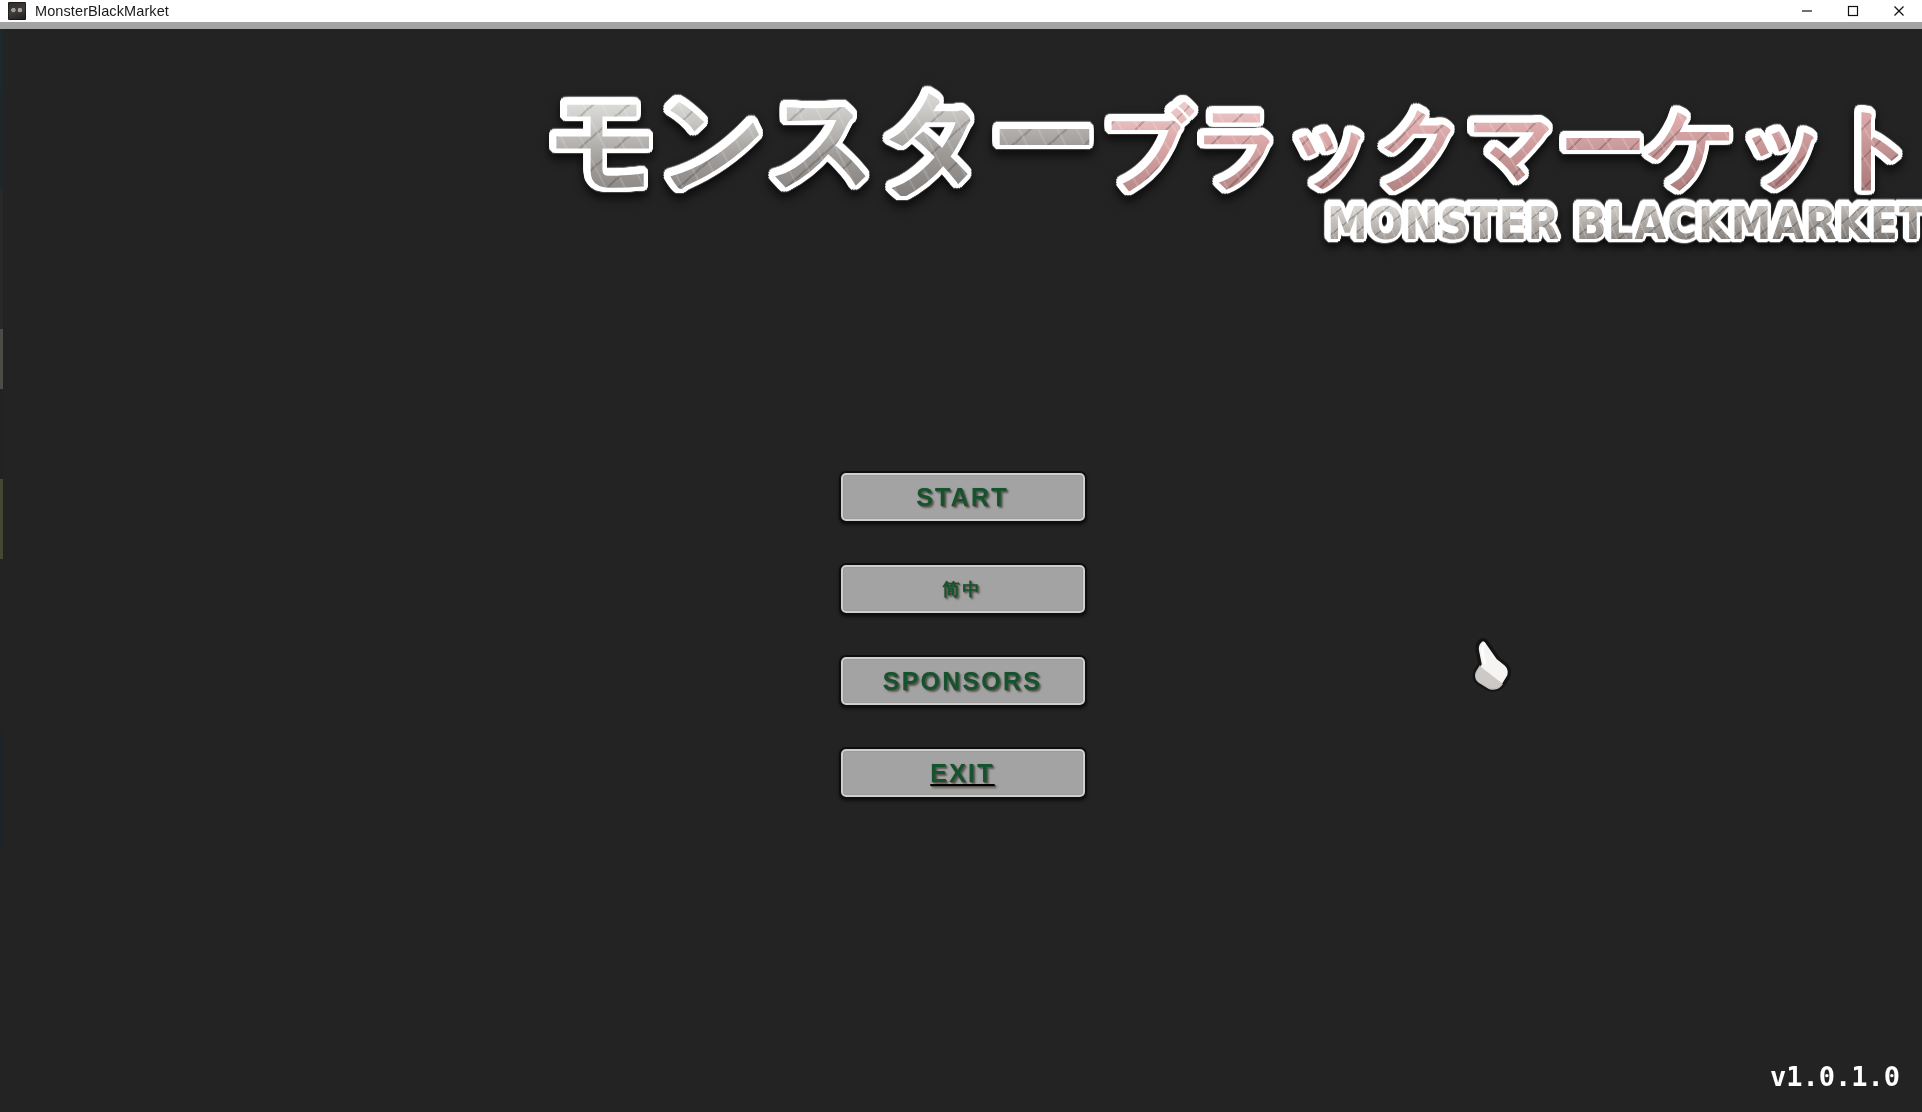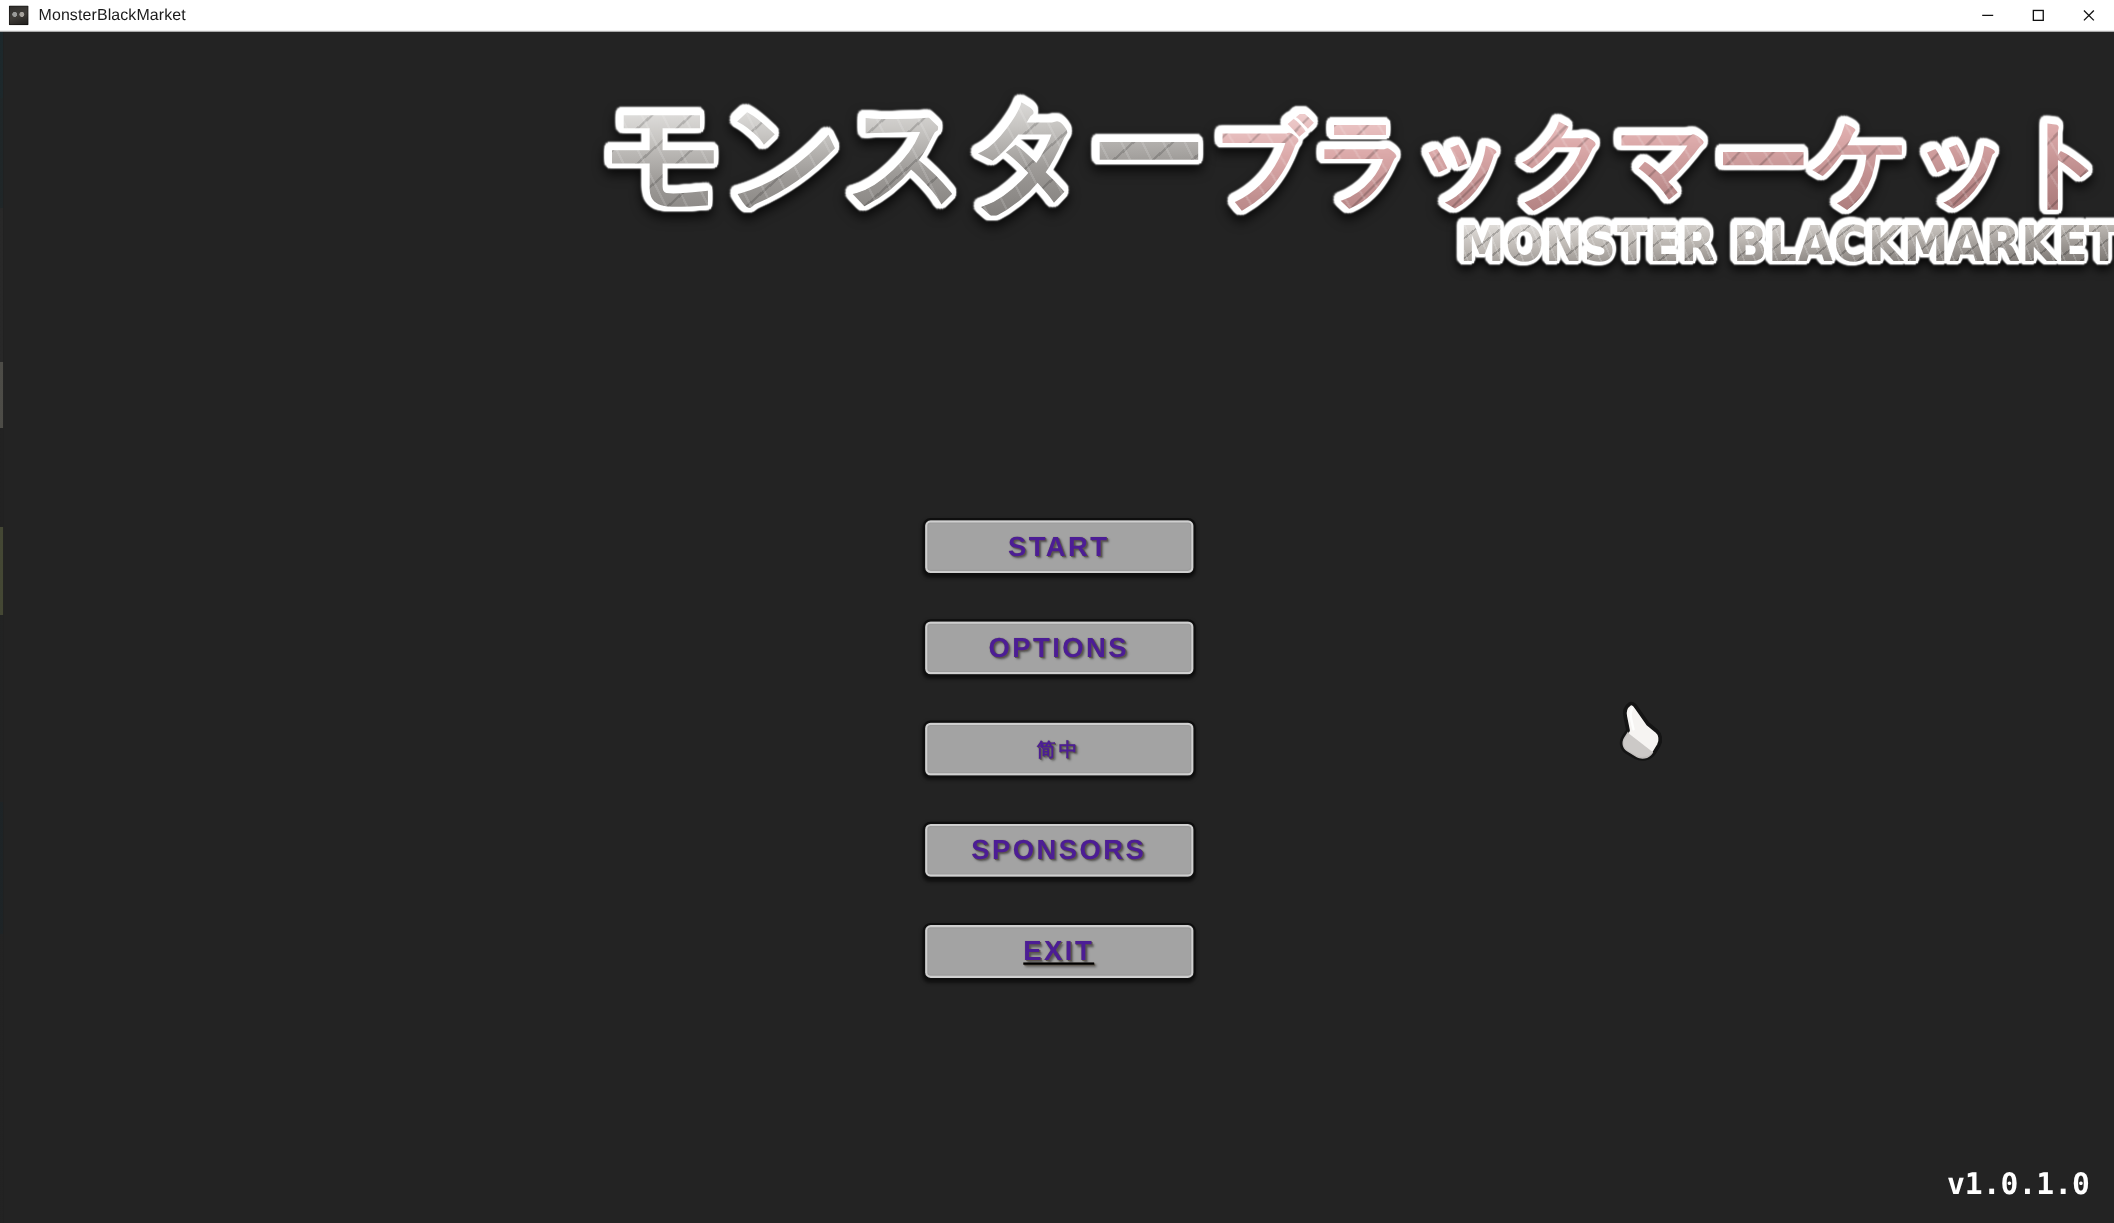--- a/index.html
+++ b/index.html
@@ -46,21 +46,21 @@
   }
 
   
   #title-bar {
     position: absolute;
     left: 0;
     top: 0;
     width: 1922px;
     height: 29px;
     background: #ffffff;
-    border-bottom: 1px solid #a3a3a3;
+    border-bottom: 7px solid #a3a3a3;
     display: flex;
     align-items: center;
     z-index: 40;
     box-sizing: border-box;
     justify-content: flex-end;
   }
   #app-icon {
     width: 18px;
     height: 18px;
     margin-left: 8px;
@@ -218,21 +218,21 @@
     box-sizing: border-box;
     padding: 0;
     cursor: pointer;
   }
   .menu-button:last-child { margin-bottom: 0; text-decoration: underline; }
   .menu-label {
     font-family: "Liberation Sans", sans-serif;
     font-weight: bold;
     font-size: 25px;
     letter-spacing: 2.2px;
-    color: #4c1d95;
+    color: #14532d;
     text-shadow:
       1px 1px 0 #5d564d,
       2px 2px 2px rgba(0,0,0,0.45),
       0 0 1px rgba(120,110,100,0.9);
     white-space: nowrap;
     user-select: none;
   }
   .menu-label.cjk {
     font-family: "DejaVu Sans", sans-serif;
     font-size: 17px;
@@ -301,23 +301,20 @@
       <div class="logo-line" id="logo-line-jp1">モンスター</div>
       <div class="logo-line" id="logo-line-jp2">ブラックマーケット</div>
       <div class="logo-line" id="logo-line-en">MONSTER BLACKMARKET</div>
     </div>
 
     <div id="main-menu">
       <button class="menu-button">
         <span class="menu-label">START</span>
       </button>
       <button class="menu-button">
-        <span class="menu-label">OPTIONS</span>
-      </button>
-      <button class="menu-button">
         <span class="menu-label cjk">简中</span>
       </button>
       <button class="menu-button">
         <span class="menu-label">SPONSORS</span>
       </button>
       <button class="menu-button">
         <span class="menu-label">EXIT</span>
       </button>
     </div>
 

